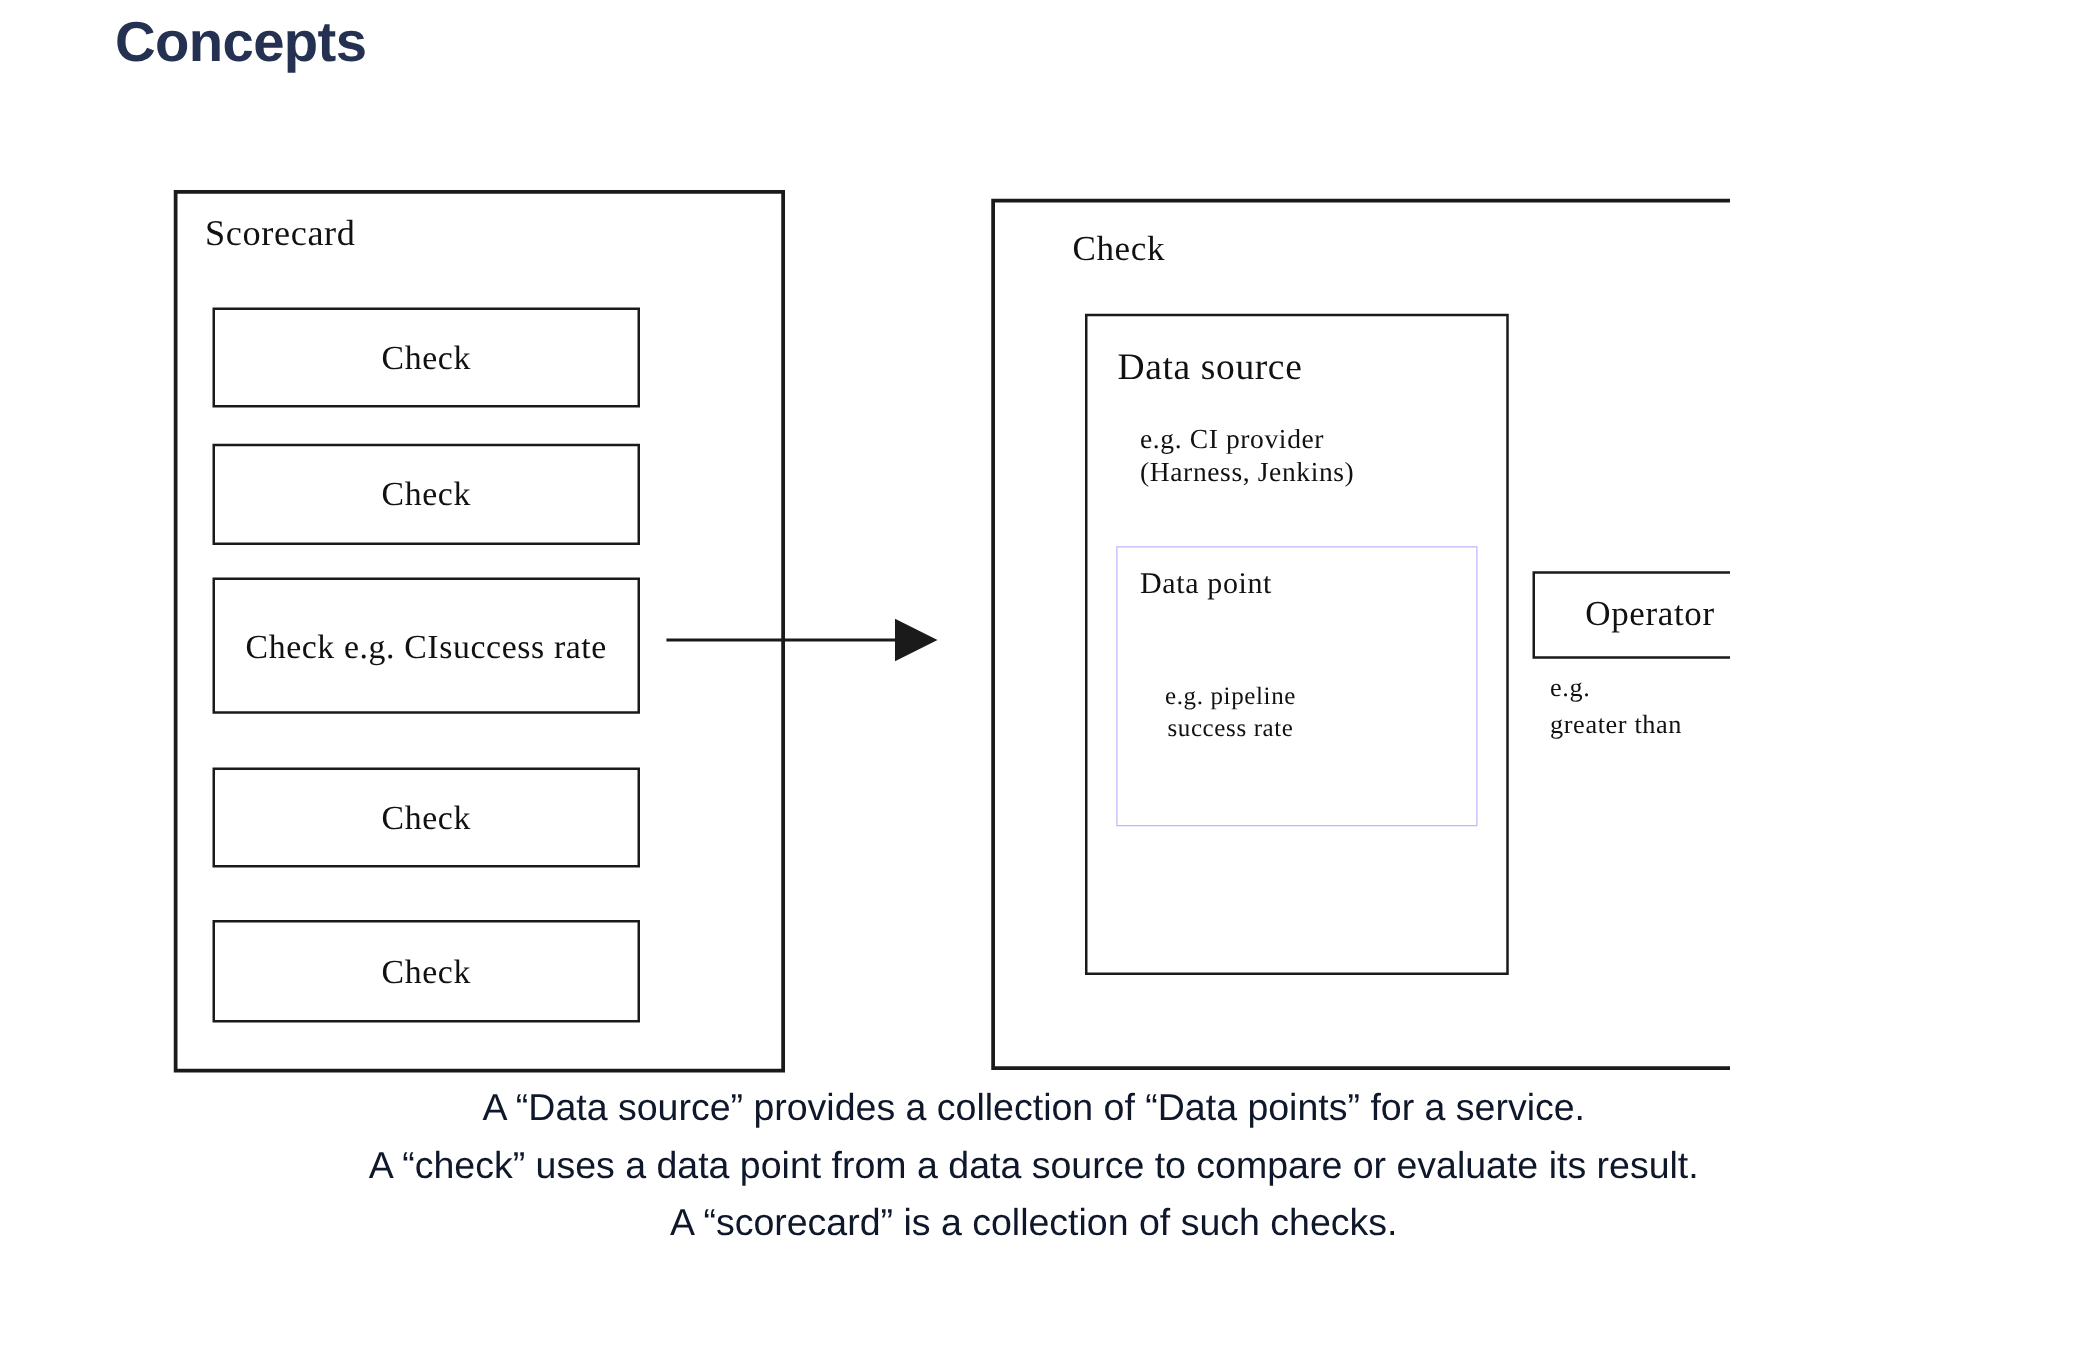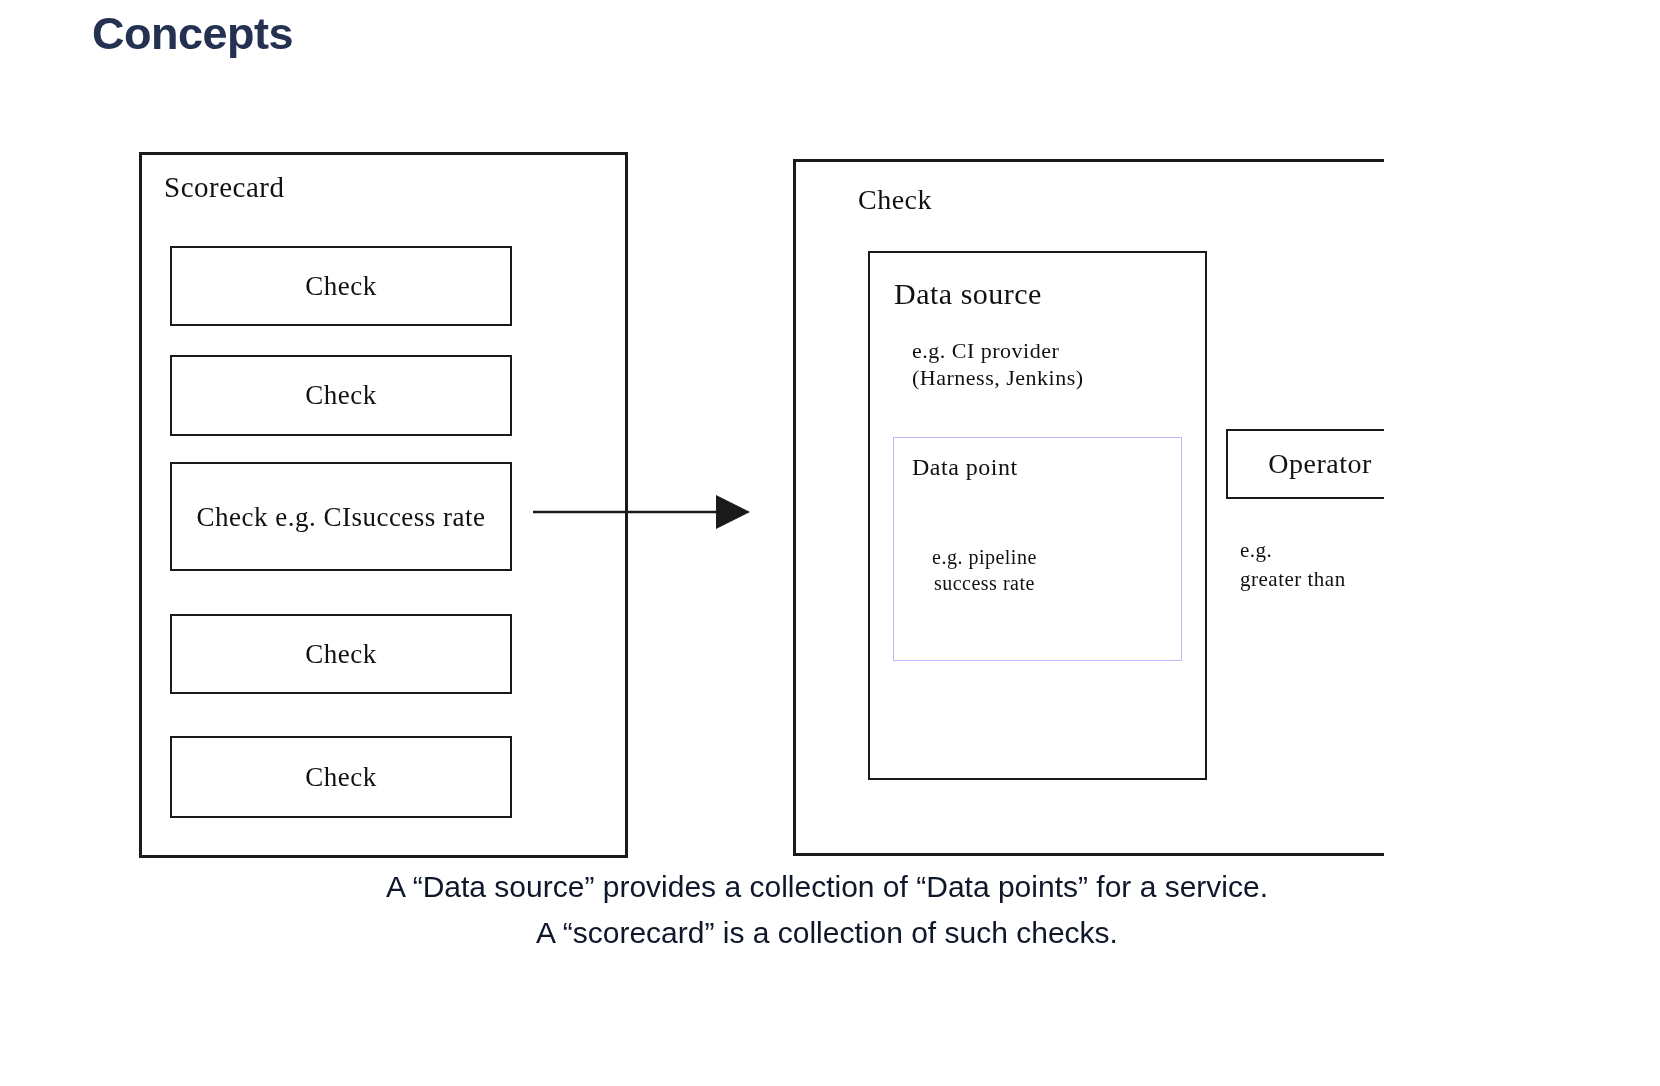--- a/index.html
+++ b/index.html
@@ -62,21 +62,21 @@
   .detail-label { position: absolute; left: 62px; top: 22px; font-size: 28px; }
 
   .datasource { position: absolute; left: 72px; top: 89px; width: 339px; height: 529px; border: 2px solid #1a1a1a; }
   .ds-label { position: absolute; left: 24px; top: 24px; font-size: 30px; }
   .ds-example { position: absolute; left: 42px; top: 84px; font-size: 22px; line-height: 27px; }
 
   .datapoint { position: absolute; left: 23px; top: 184px; width: 289px; height: 224px; border: 1px solid #c4b5fd; background: #ffffff; text-align: center; }
   .dp-label { position: absolute; left: 18px; top: 16px; font-size: 24px; }
   .dp-example { position: absolute; left: 38px; top: 106px; font-size: 20px; line-height: 26px; }
 
-  .operator-box { position: absolute; left: 430px; top: 267px; width: 188px; height: 70px; border: 2px solid #1a1a1a;
+  .operator-box { position: absolute; left: 430px; top: 295px; width: 188px; height: 70px; border: 2px solid #1a1a1a;
                   display: flex; align-items: center; justify-content: center; font-size: 28px; }
   .op-example { position: absolute; left: 444px; top: 374px; font-size: 21px; line-height: 29px; }
 
   .value-box { position: absolute; left: 641px; top: 287px; width: 140px; height: 64px; border: 2px solid #1a1a1a;
                display: flex; align-items: center; justify-content: flex-start; font-size: 27px; }
   .value-example { position: absolute; left: 641px; top: 372px; width: 140px; text-align: center; font-size: 27px; margin-top: 20px; }
 
   
   .caption {
     position: absolute;
@@ -157,16 +157,17 @@
     </div>
 
     <div class="value-box hand">
       <span>Value</span>
     </div>
     <div class="hand value-example">95</div>
   </div>
 
   <div class="caption">
     <p>A “Data source” provides a collection of “Data points” for a service.</p>
+    <p>A “check” uses a data point from a data source to compare or evaluate its result.</p>
     <p>A “scorecard” is a collection of such checks.</p>
   </div>
 
 </div>
 
 </body></html>

